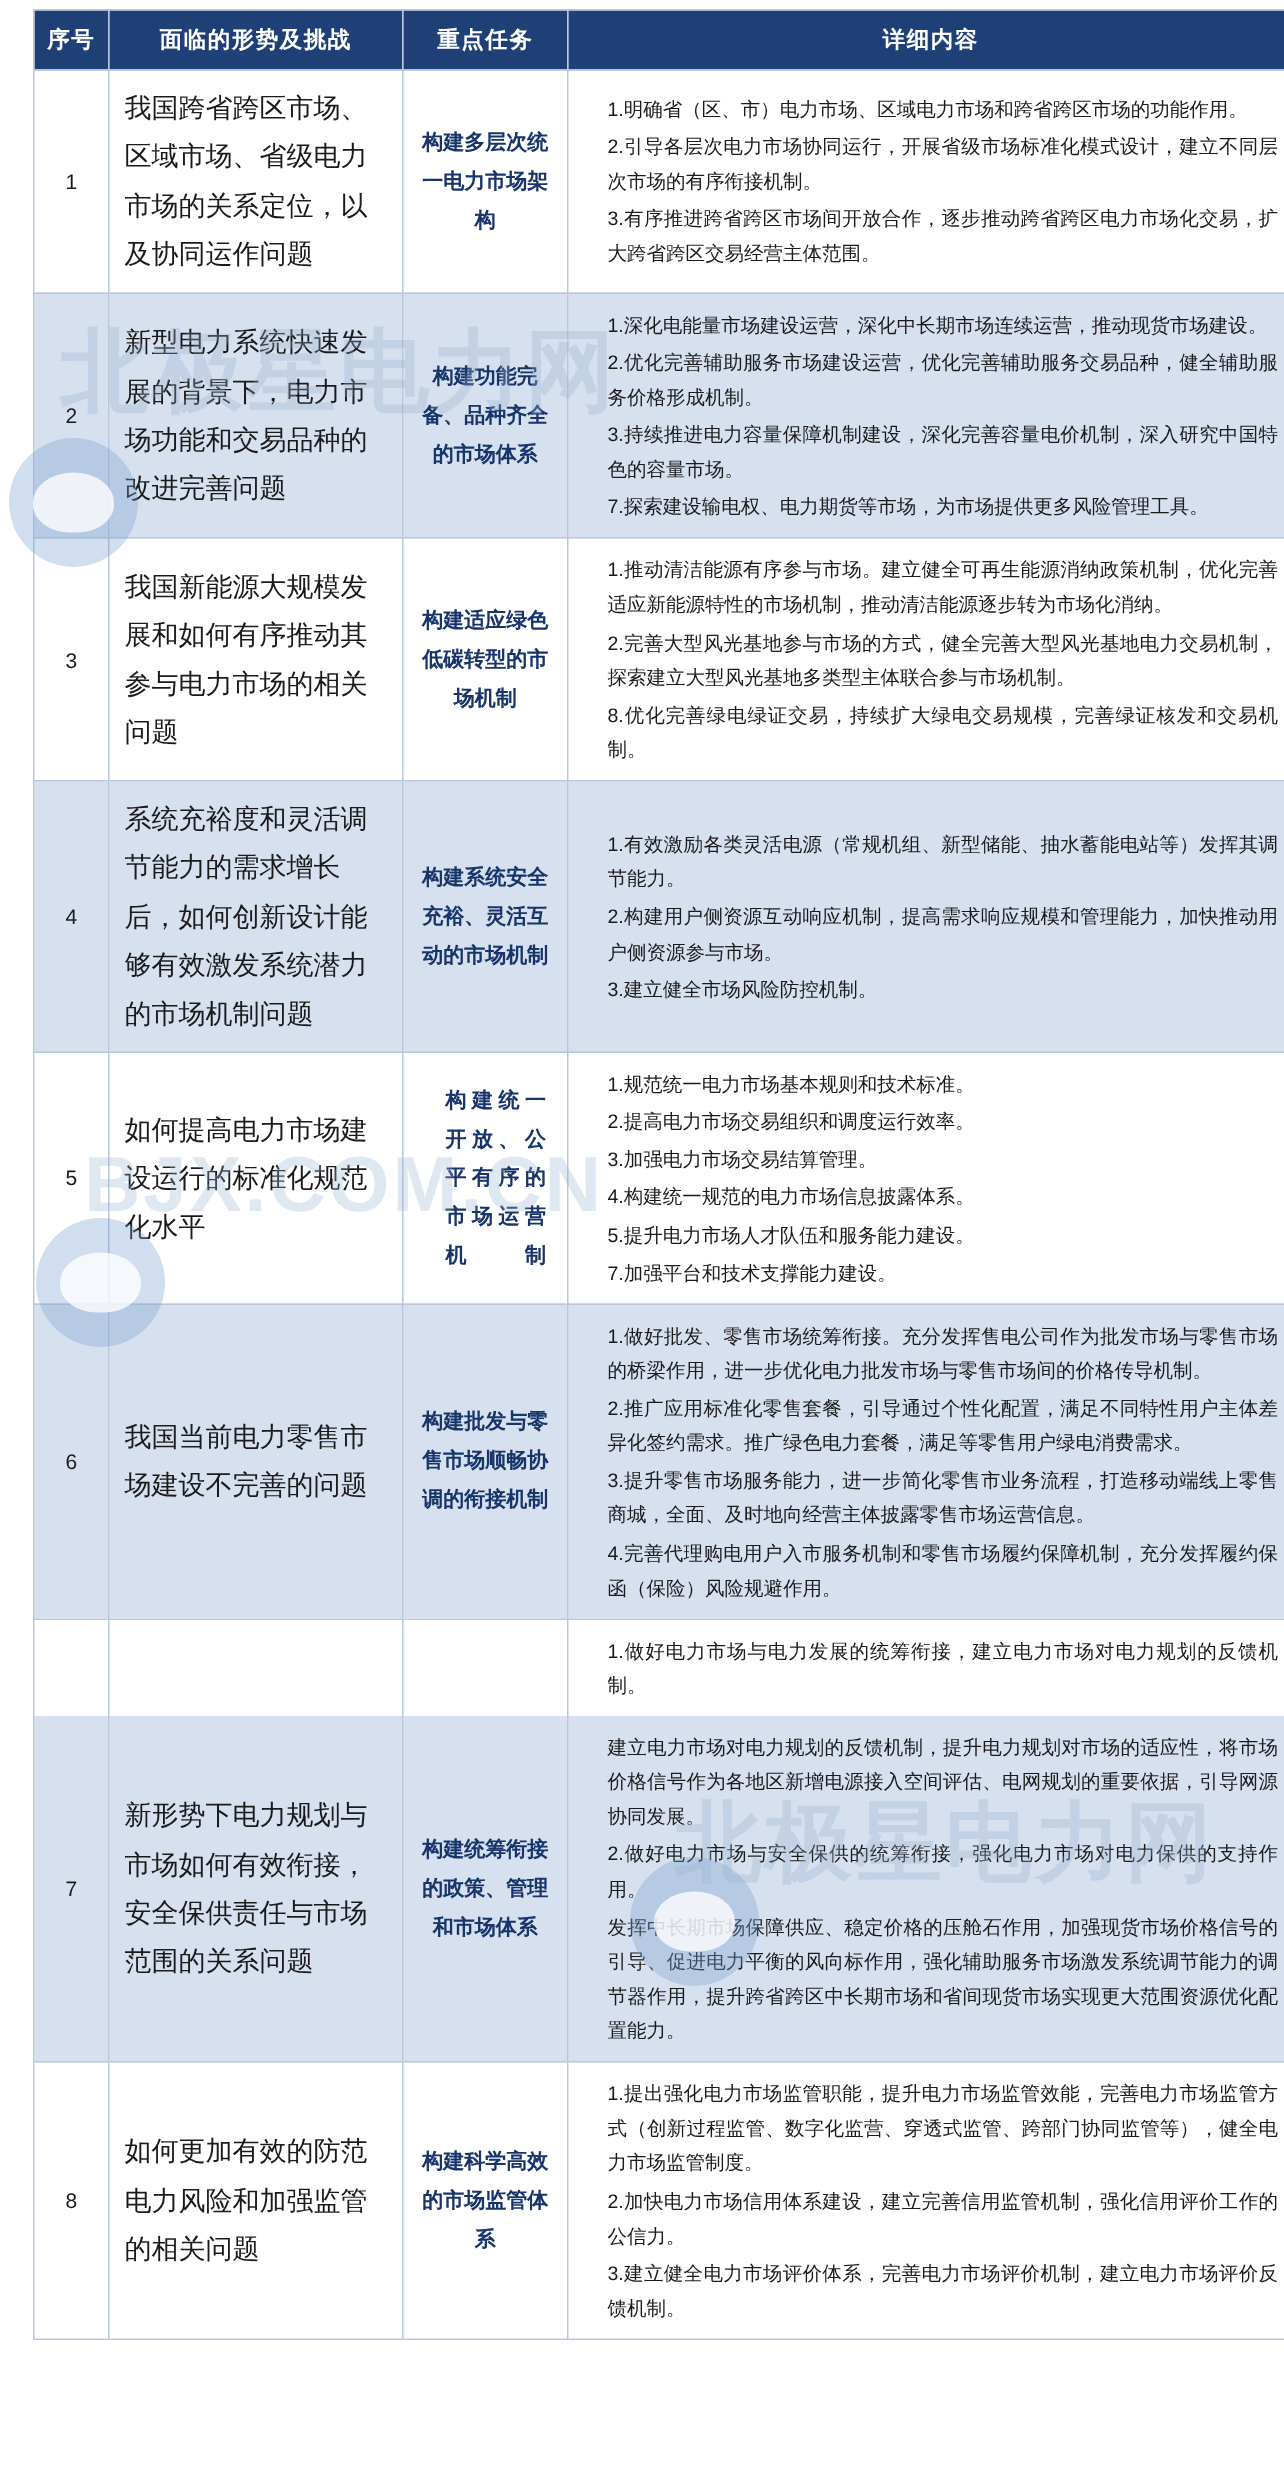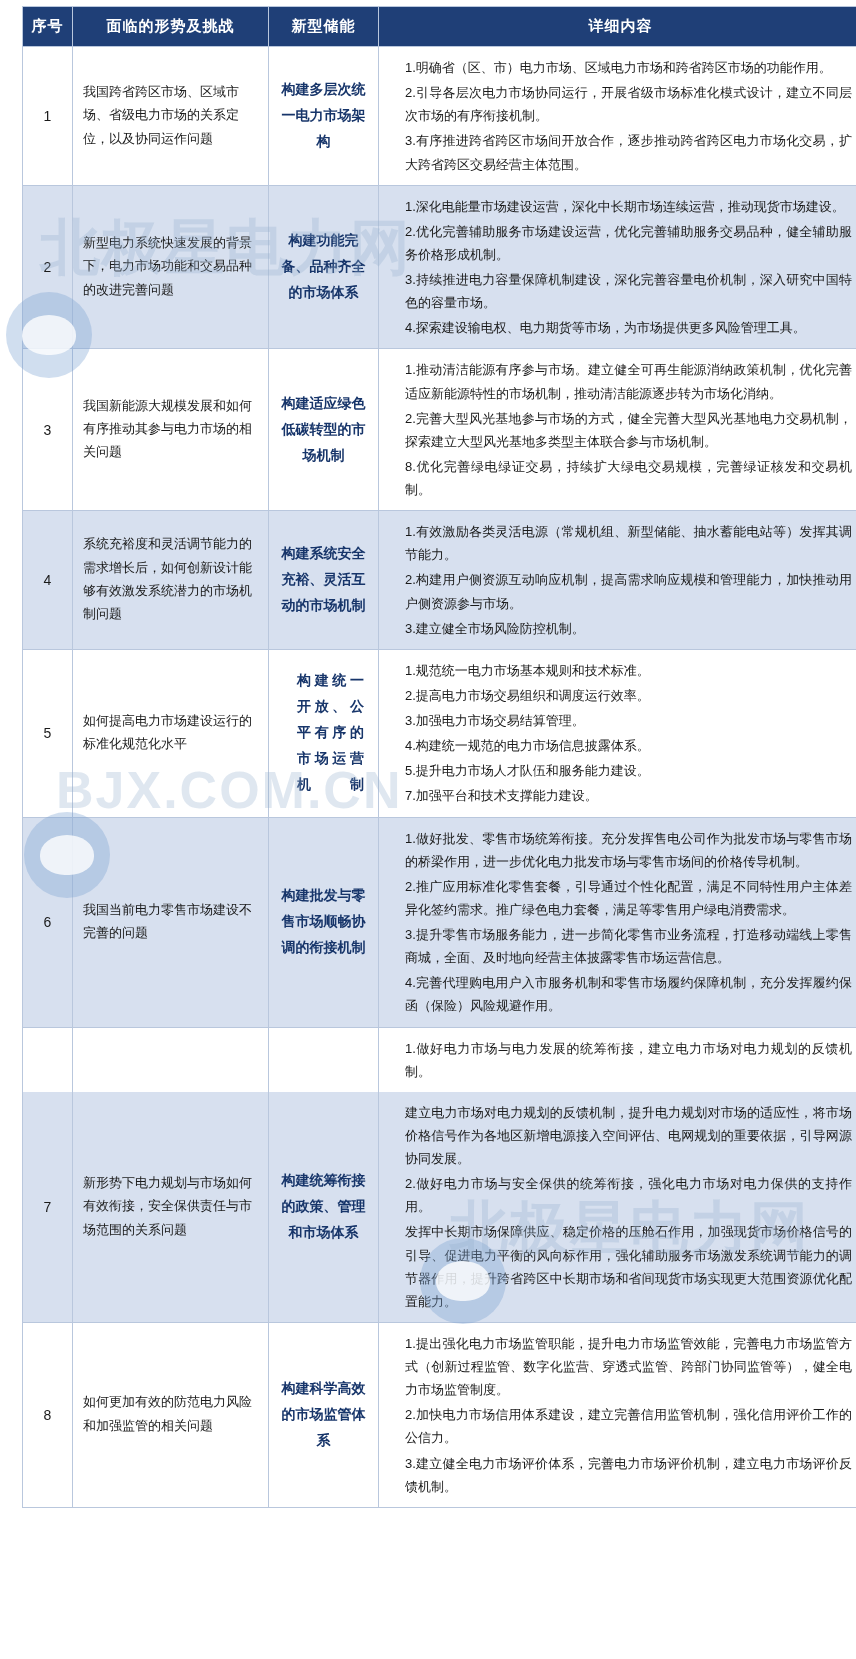--- a/index.html
+++ b/index.html
@@ -88,23 +88,22 @@
   }
   tr.band-a td { background: #ffffff; }
   tr.band-b td { background: #d7e0ef; }
 
   td.col-no {
     text-align: center;
     font-size: 14px;
     padding: 4px;
   }
   td.col-sit {
-    font-size: 13px;
+    font-size: 18px;
     line-height: 1.8;
-    font-family: Liberation Mono, monospace;
   }
   td.col-task {
     font-weight: bold;
     color: #17356a;
     text-align: center;
     font-size: 14px;
     line-height: 1.85;
   }
   td.col-task.justify {
     text-align: justify;
@@ -143,21 +142,21 @@
     <colgroup>
       <col class="c-no">
       <col class="c-sit">
       <col class="c-task">
       <col class="c-detail">
     </colgroup>
     <thead>
       <tr>
         <th>序号</th>
         <th>面临的形势及挑战</th>
-        <th>新型储能</th>
+        <th>重点任务</th>
         <th>详细内容</th>
       </tr>
     </thead>
     <tbody>
         <tr class="band-a">
           <td class="col-no">1</td>
           <td class="col-sit">我国跨省跨区市场、区域市场、省级电力市场的关系定位，以及协同运作问题</td>
           <td class="col-task">构建多层次统一电力市场架构</td>
           <td class="col-detail">
             <p>1.明确省（区、市）电力市场、区域电力市场和跨省跨区市场的功能作用。</p>
@@ -166,21 +165,21 @@
           </td>
         </tr>
         <tr class="band-b">
           <td class="col-no">2</td>
           <td class="col-sit">新型电力系统快速发展的背景下，电力市场功能和交易品种的改进完善问题</td>
           <td class="col-task">构建功能完备、品种齐全的市场体系</td>
           <td class="col-detail">
             <p>1.深化电能量市场建设运营，深化中长期市场连续运营，推动现货市场建设。</p>
             <p>2.优化完善辅助服务市场建设运营，优化完善辅助服务交易品种，健全辅助服务价格形成机制。</p>
             <p>3.持续推进电力容量保障机制建设，深化完善容量电价机制，深入研究中国特色的容量市场。</p>
-            <p>4.探索建设输电权、电力期货等市场，为市场提供更多风险管理工具。</p>
+            <p>7.探索建设输电权、电力期货等市场，为市场提供更多风险管理工具。</p>
           </td>
         </tr>
         <tr class="band-a">
           <td class="col-no">3</td>
           <td class="col-sit">我国新能源大规模发展和如何有序推动其参与电力市场的相关问题</td>
           <td class="col-task">构建适应绿色低碳转型的市场机制</td>
           <td class="col-detail">
             <p>1.推动清洁能源有序参与市场。建立健全可再生能源消纳政策机制，优化完善适应新能源特性的市场机制，推动清洁能源逐步转为市场化消纳。</p>
             <p>2.完善大型风光基地参与市场的方式，健全完善大型风光基地电力交易机制，探索建立大型风光基地多类型主体联合参与市场机制。</p>
             <p>8.优化完善绿电绿证交易，持续扩大绿电交易规模，完善绿证核发和交易机制。</p>

